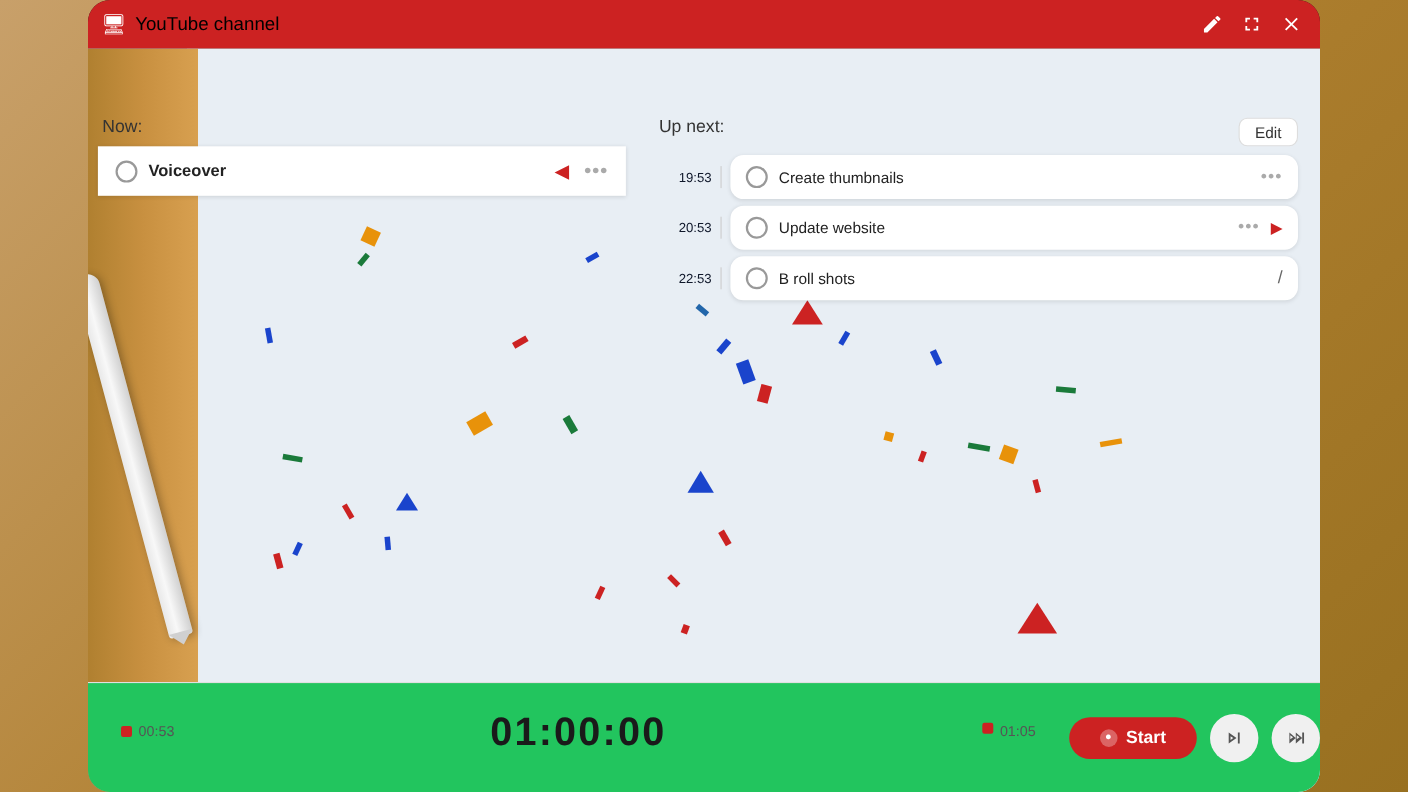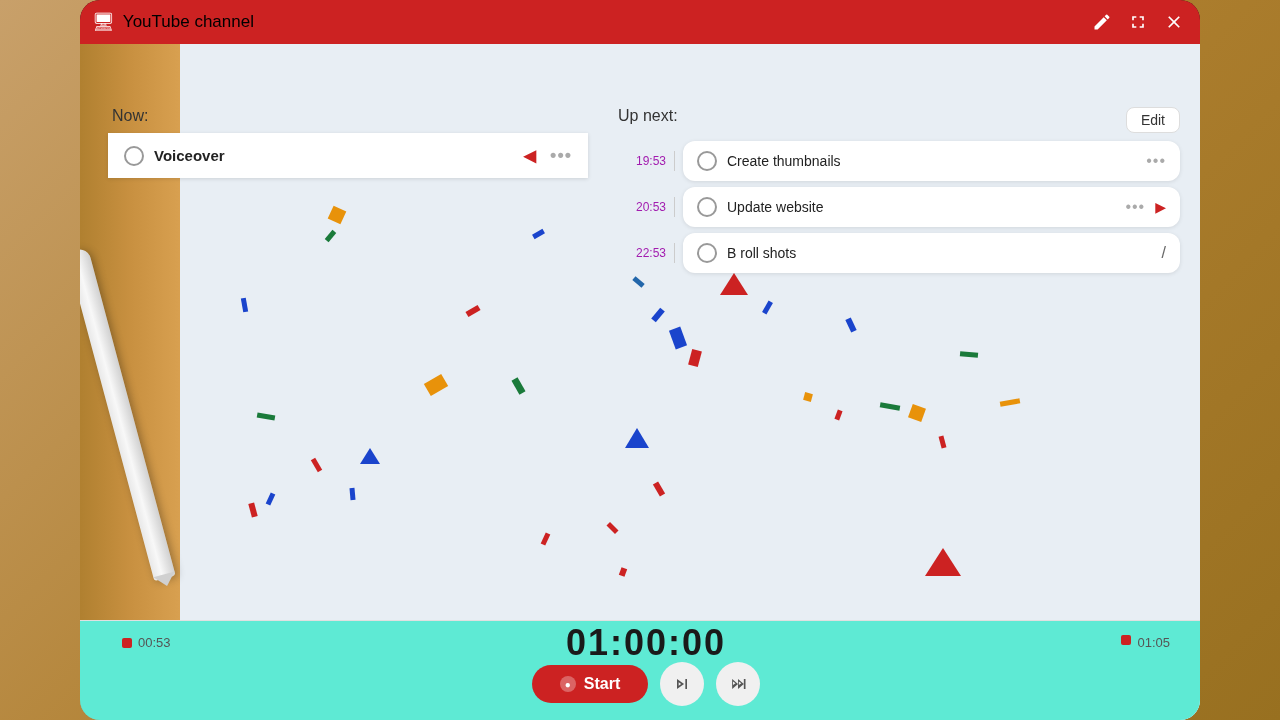--- a/index.html
+++ b/index.html
@@ -93,21 +93,21 @@
       height: 0;
       border-left: 11px solid transparent;
       border-right: 11px solid transparent;
       border-top: 12px solid #d0d0d0;
     }
 
     
     .cards-area {
       position: absolute;
       top: 0; left: 0; right: 0;
-      padding: 55px 20px 0 28px;
+      padding: 55px 20px 0 9px;
       display: flex;
       gap: 0;
       z-index: 3;
     }
 
     
     .now-section {
       flex: 0 0 480px;
       padding: 8px 0;
     }
@@ -180,21 +180,21 @@
       font-weight: 500;
     }
 
     .upnext-row {
       display: flex;
       align-items: center;
       margin-bottom: 6px;
     }
     .upnext-time {
       font-size: 12px;
-      color: #a21caf;
+      color: #0f172a;
       width: 48px;
       text-align: right;
       flex-shrink: 0;
     }
     .upnext-line {
       width: 1px;
       height: 20px;
       background: #ccc;
       margin: 0 8px;
     }
@@ -229,28 +229,27 @@
       top: 44px; left: 0; right: 0; bottom: 0;
       z-index: 2;
       pointer-events: none;
     }
 
     
     .bottom-bar {
       position: absolute;
       bottom: 0; left: 0; right: 0;
       height: 100px;
-      background: #5eead4;
+      background: #22c55e;
       border-top: 1px solid #e0e0e0;
       display: flex;
-      flex-direction: column;
+      flex-direction: row;
       align-items: center;
       justify-content: center;
       z-index: 10;
-      padding-left: 12px;
     }
     .time-row {
       display: flex;
       align-items: center;
       width: 100%;
       padding: 0 30px;
       margin-bottom: 12px;
       position: relative;
     }
     .time-left {

